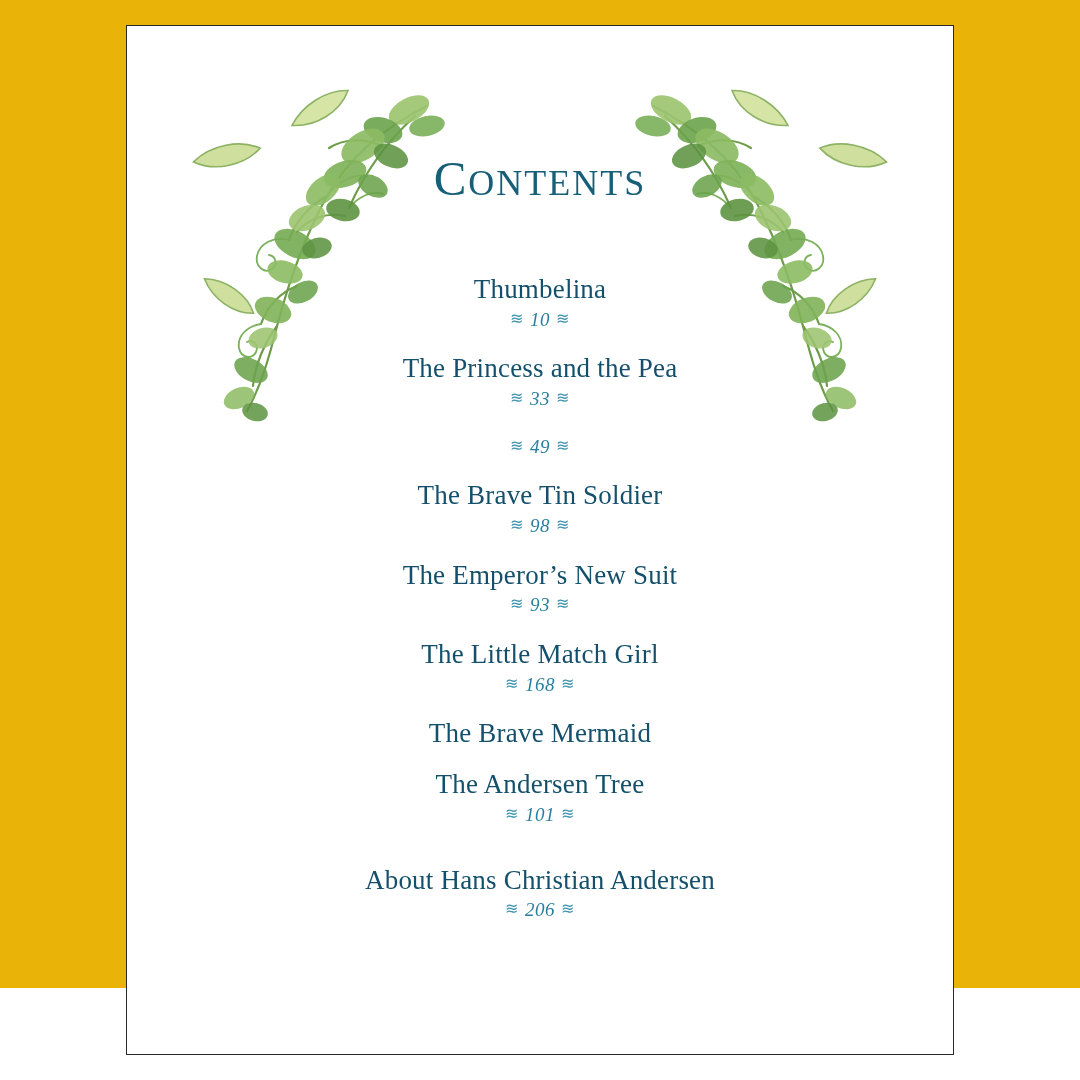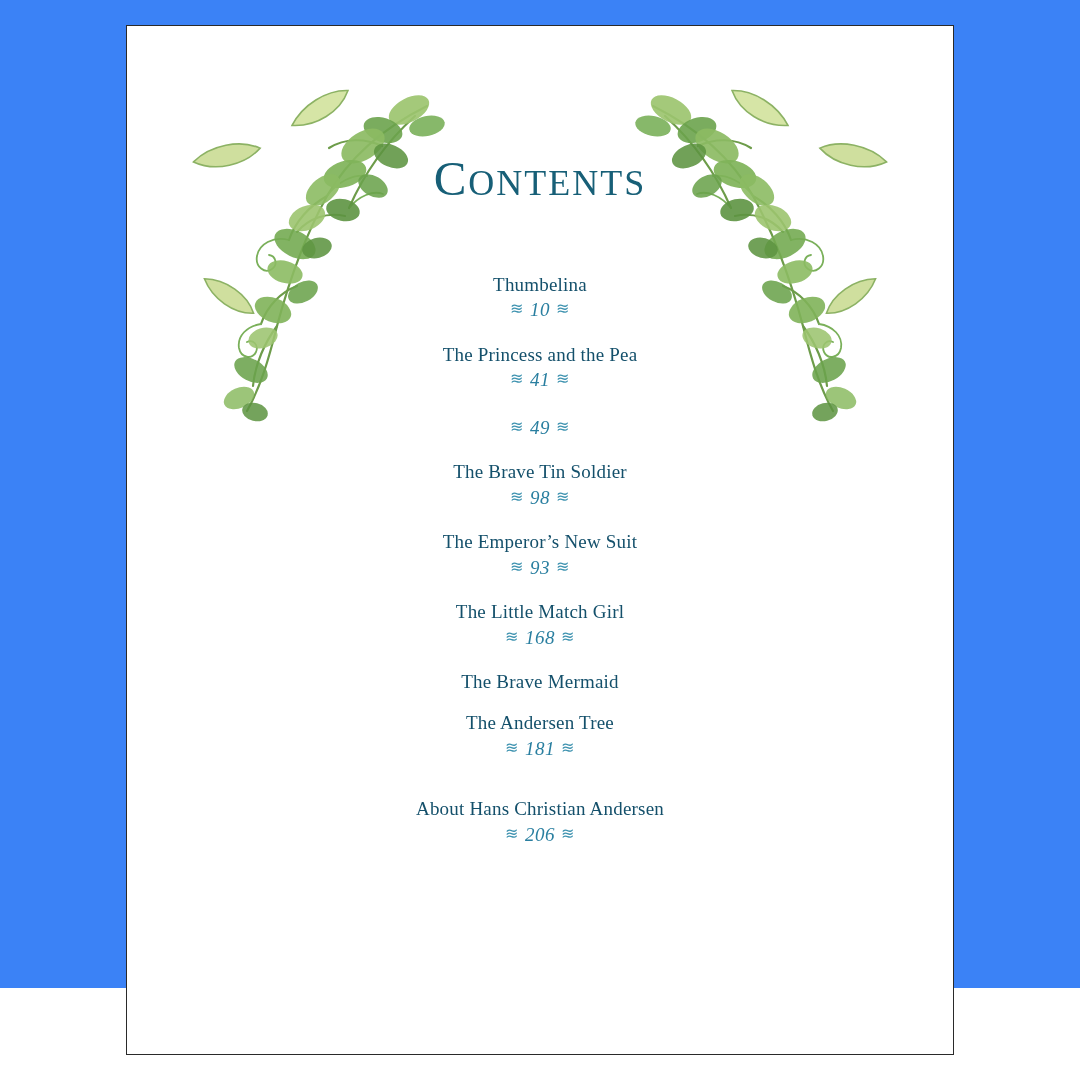--- a/index.html
+++ b/index.html
@@ -7,21 +7,21 @@
     padding: 0;
     background: #ffffff;
     width: 1080px;
     height: 1080px;
     overflow: hidden;
   }
   .page-canvas {
     position: relative;
     width: 1080px;
     height: 988px;
-    background: #3b82f6;
+    background: #eab308;
     font-family: "Liberation Serif", "DejaVu Serif", serif;
   }
   .page-sheet {
     position: absolute;
     left: 126px;
     top: 25px;
     width: 828px;
     height: 1030px;
     background: #ffffff;
     border: 1px solid #2a2a2a;
@@ -58,21 +58,21 @@
     text-align: center;
   }
   .entry {
     margin: 0 0 19px 0;
   }
   .entry.gap-before {
     margin-top: 35px;
   }
   .entry-title {
     color: #14506b;
-    font-size: 19px;
+    font-size: 27px;
     line-height: 1.18;
     letter-spacing: 0.2px;
   }
   .entry-page {
     color: #2a7fa0;
     font-size: 19px;
     font-style: italic;
     line-height: 1.5;
     letter-spacing: 0.5px;
   }
@@ -199,21 +199,21 @@
 
     <div class="entries">
 
       <div class="entry">
         <div class="entry-title">Thumbelina</div>
         <div class="entry-page"><span class="swirl">≋</span><span>10</span><span class="swirl">≋</span></div>
       </div>
 
       <div class="entry">
         <div class="entry-title">The Princess and the Pea</div>
-        <div class="entry-page"><span class="swirl">≋</span><span>41</span><span class="swirl">≋</span></div>
+        <div class="entry-page"><span class="swirl">≋</span><span>33</span><span class="swirl">≋</span></div>
       </div>
 
       <div class="entry">
         <div class="entry-page"><span class="swirl">≋</span><span>49</span><span class="swirl">≋</span></div>
       </div>
 
       <div class="entry">
         <div class="entry-title">The Brave Tin Soldier</div>
         <div class="entry-page"><span class="swirl">≋</span><span>98</span><span class="swirl">≋</span></div>
       </div>
@@ -227,21 +227,21 @@
         <div class="entry-title">The Little Match Girl</div>
         <div class="entry-page"><span class="swirl">≋</span><span>168</span><span class="swirl">≋</span></div>
       </div>
 
       <div class="entry">
         <div class="entry-title">The Brave Mermaid</div>
       </div>
 
       <div class="entry">
         <div class="entry-title">The Andersen Tree</div>
-        <div class="entry-page"><span class="swirl">≋</span><span>181</span><span class="swirl">≋</span></div>
+        <div class="entry-page"><span class="swirl">≋</span><span>101</span><span class="swirl">≋</span></div>
       </div>
 
       <div class="entry gap-before">
         <div class="entry-title">About Hans Christian Andersen</div>
         <div class="entry-page"><span class="swirl">≋</span><span>206</span><span class="swirl">≋</span></div>
       </div>
 
     </div>
   </div>
 </div>

